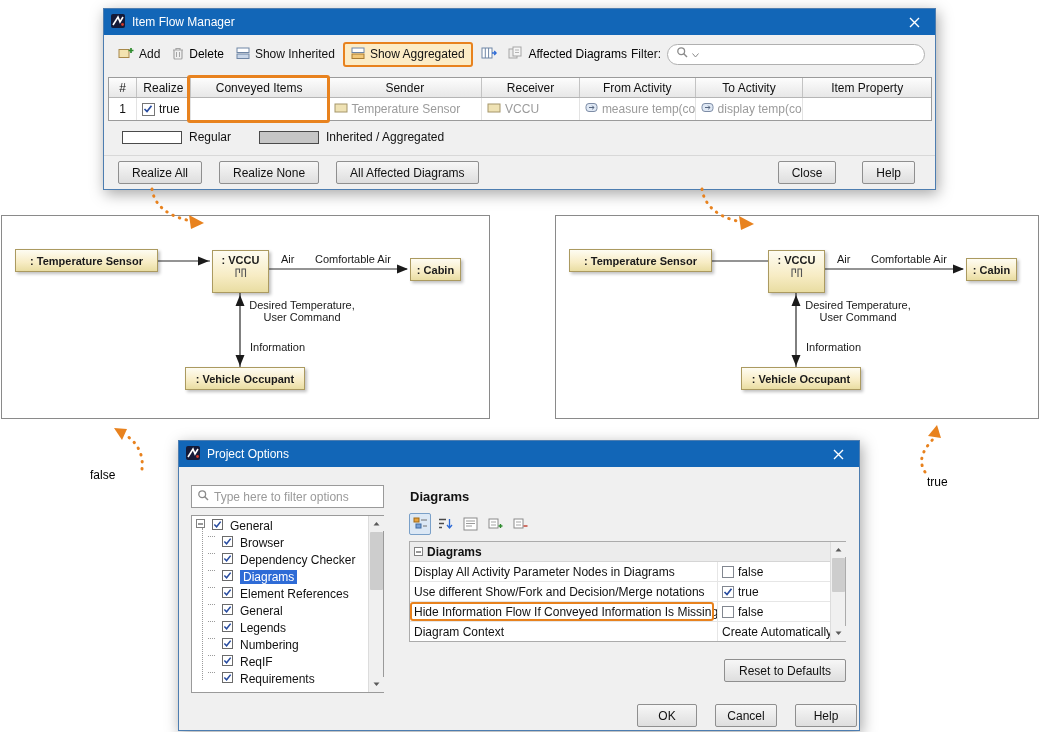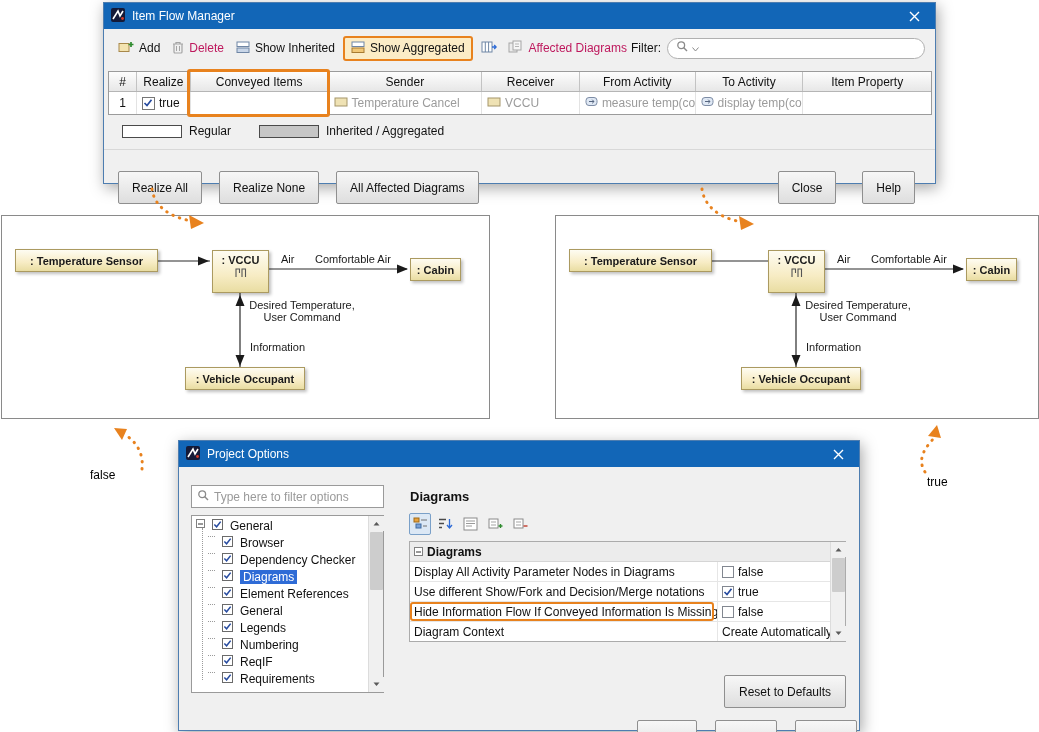--- a/index.html
+++ b/index.html
@@ -12,27 +12,27 @@
     --highlight-orange:#e8821e;
     --selection-blue:#2e6bd6;
   }
 
   .dialog { position:absolute; background:#f0f0f0; border:1px solid #4d7db0; box-shadow:2px 4px 14px rgba(0,0,0,.35); }
   .titlebar { height:26px; background:var(--titlebar-blue); color:#fff; display:flex; align-items:center; padding:0 6px; gap:6px; }
   .titlebar .title-text { font-size:12px; }
   .close-box { margin-left:auto; width:30px; height:100%; display:flex; align-items:center; justify-content:center; cursor:pointer; }
 
   
-  .btn { height:33px; padding:0 13px; background:linear-gradient(#f7f7f7,#dedede); border:1px solid #8f8f8f; border-radius:2px; font-size:12px; display:inline-flex; align-items:center; justify-content:center; color:#111; white-space:nowrap;margin-top:16px; }
+  .btn { height:23px; padding:0 13px; background:linear-gradient(#f7f7f7,#dedede); border:1px solid #8f8f8f; border-radius:2px; font-size:12px; display:inline-flex; align-items:center; justify-content:center; color:#111; white-space:nowrap; }
 
   
-  .ifm { left:103px; top:2px; width:833px; height:182px; }
+  .ifm { left:103px; top:8px; width:833px; height:182px; }
   .ifm-toolbar { position:absolute; left:0; top:26px; width:100%; height:38px; display:flex; align-items:center; padding:0 10px; }
   .tb-item { display:inline-flex; align-items:center; gap:5px; padding:3px 4px; white-space:nowrap; }
-  .tb-item.disabled { color:#be185d; }
+  .tb-item.disabled { color:#000000; }
   .tb-gap { width:10px; }
   .tb-pressed { border:2px solid var(--highlight-orange); background:#fcecc6; border-radius:3px; padding:2px 6px; }
   .filter-group { margin-left:auto; display:flex; align-items:center; gap:6px; }
   .search-pill { width:258px; height:21px; background:#fff; border:1px solid #b0b0b0; border-radius:11px; display:flex; align-items:center; padding:0 8px; gap:3px; }
   .search-pill input { border:none; outline:none; flex:1; font-family:inherit; font-size:12px; background:transparent; }
 
   .ifm-table { position:absolute; left:4px; top:68px; width:824px; background:#fff; border:1px solid #9b9b9b; }
   .ifm-header { display:flex; height:20px; background:linear-gradient(#fdfdfd,#e7e7e7); border-bottom:1px solid #b5b5b5; }
   .hc { border-right:1px solid #c3c3c3; display:flex; align-items:center; justify-content:center; font-size:12px; overflow:hidden; }
   .hc:last-child { border-right:none; }
@@ -218,21 +218,21 @@
                 <path d="M1.5 5 L4 7.5 L8.5 1.8" stroke="#274b9f" stroke-width="1.7" fill="none"></path>
               </svg>
             </span>
           <span>true</span>
         </span>
         <span class="dc c2"></span>
         <span class="dc c3 dim">
           <span><svg width="14" height="10" viewBox="0 0 14 10">
                 <rect x="1" y="1" width="12" height="8" fill="#efe2b4" stroke="#a5966a"></rect>
               </svg></span>
-          <span>Temperature Cancel</span>
+          <span>Temperature Sensor</span>
         </span>
         <span class="dc c4 dim">
           <span><svg width="14" height="10" viewBox="0 0 14 10">
                 <rect x="1" y="1" width="12" height="8" fill="#efe2b4" stroke="#a5966a"></rect>
               </svg></span>
           <span>VCCU</span>
         </span>
         <span class="dc c5 dim">
           <span><svg width="13" height="11" viewBox="0 0 13 11">
                 <rect x="1" y="1.5" width="11" height="8" rx="3" fill="#dfe8f4" stroke="#7d8ca5"></rect>

